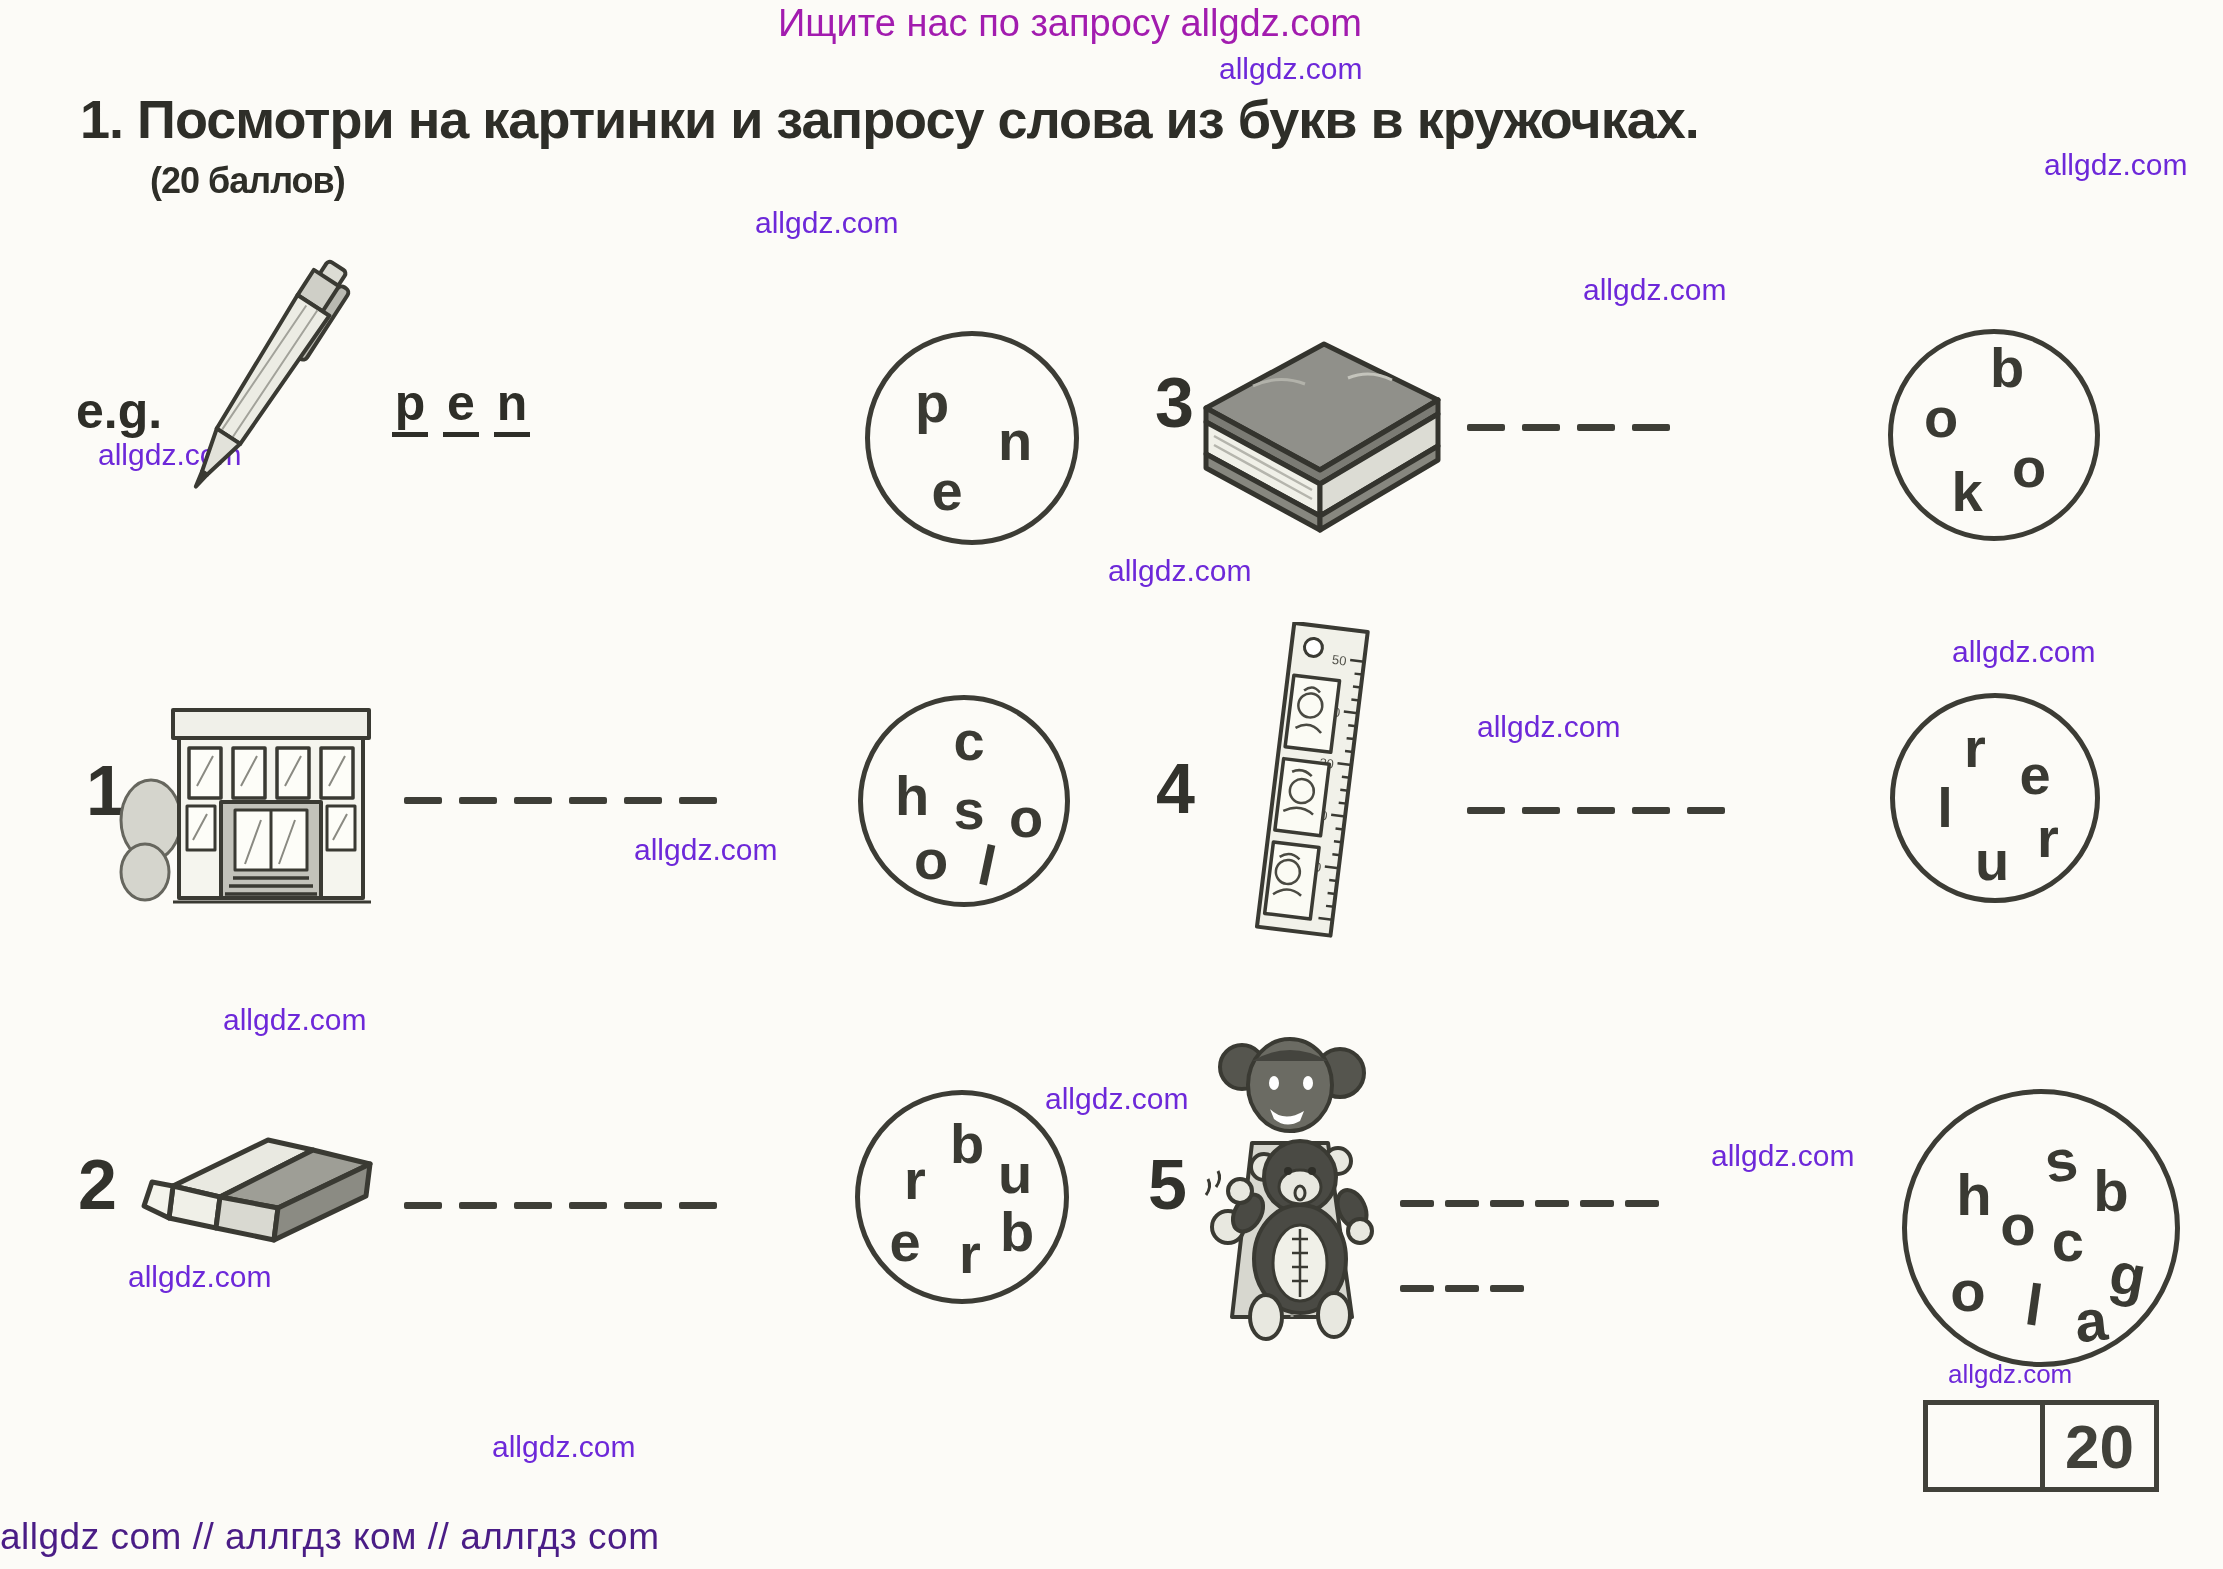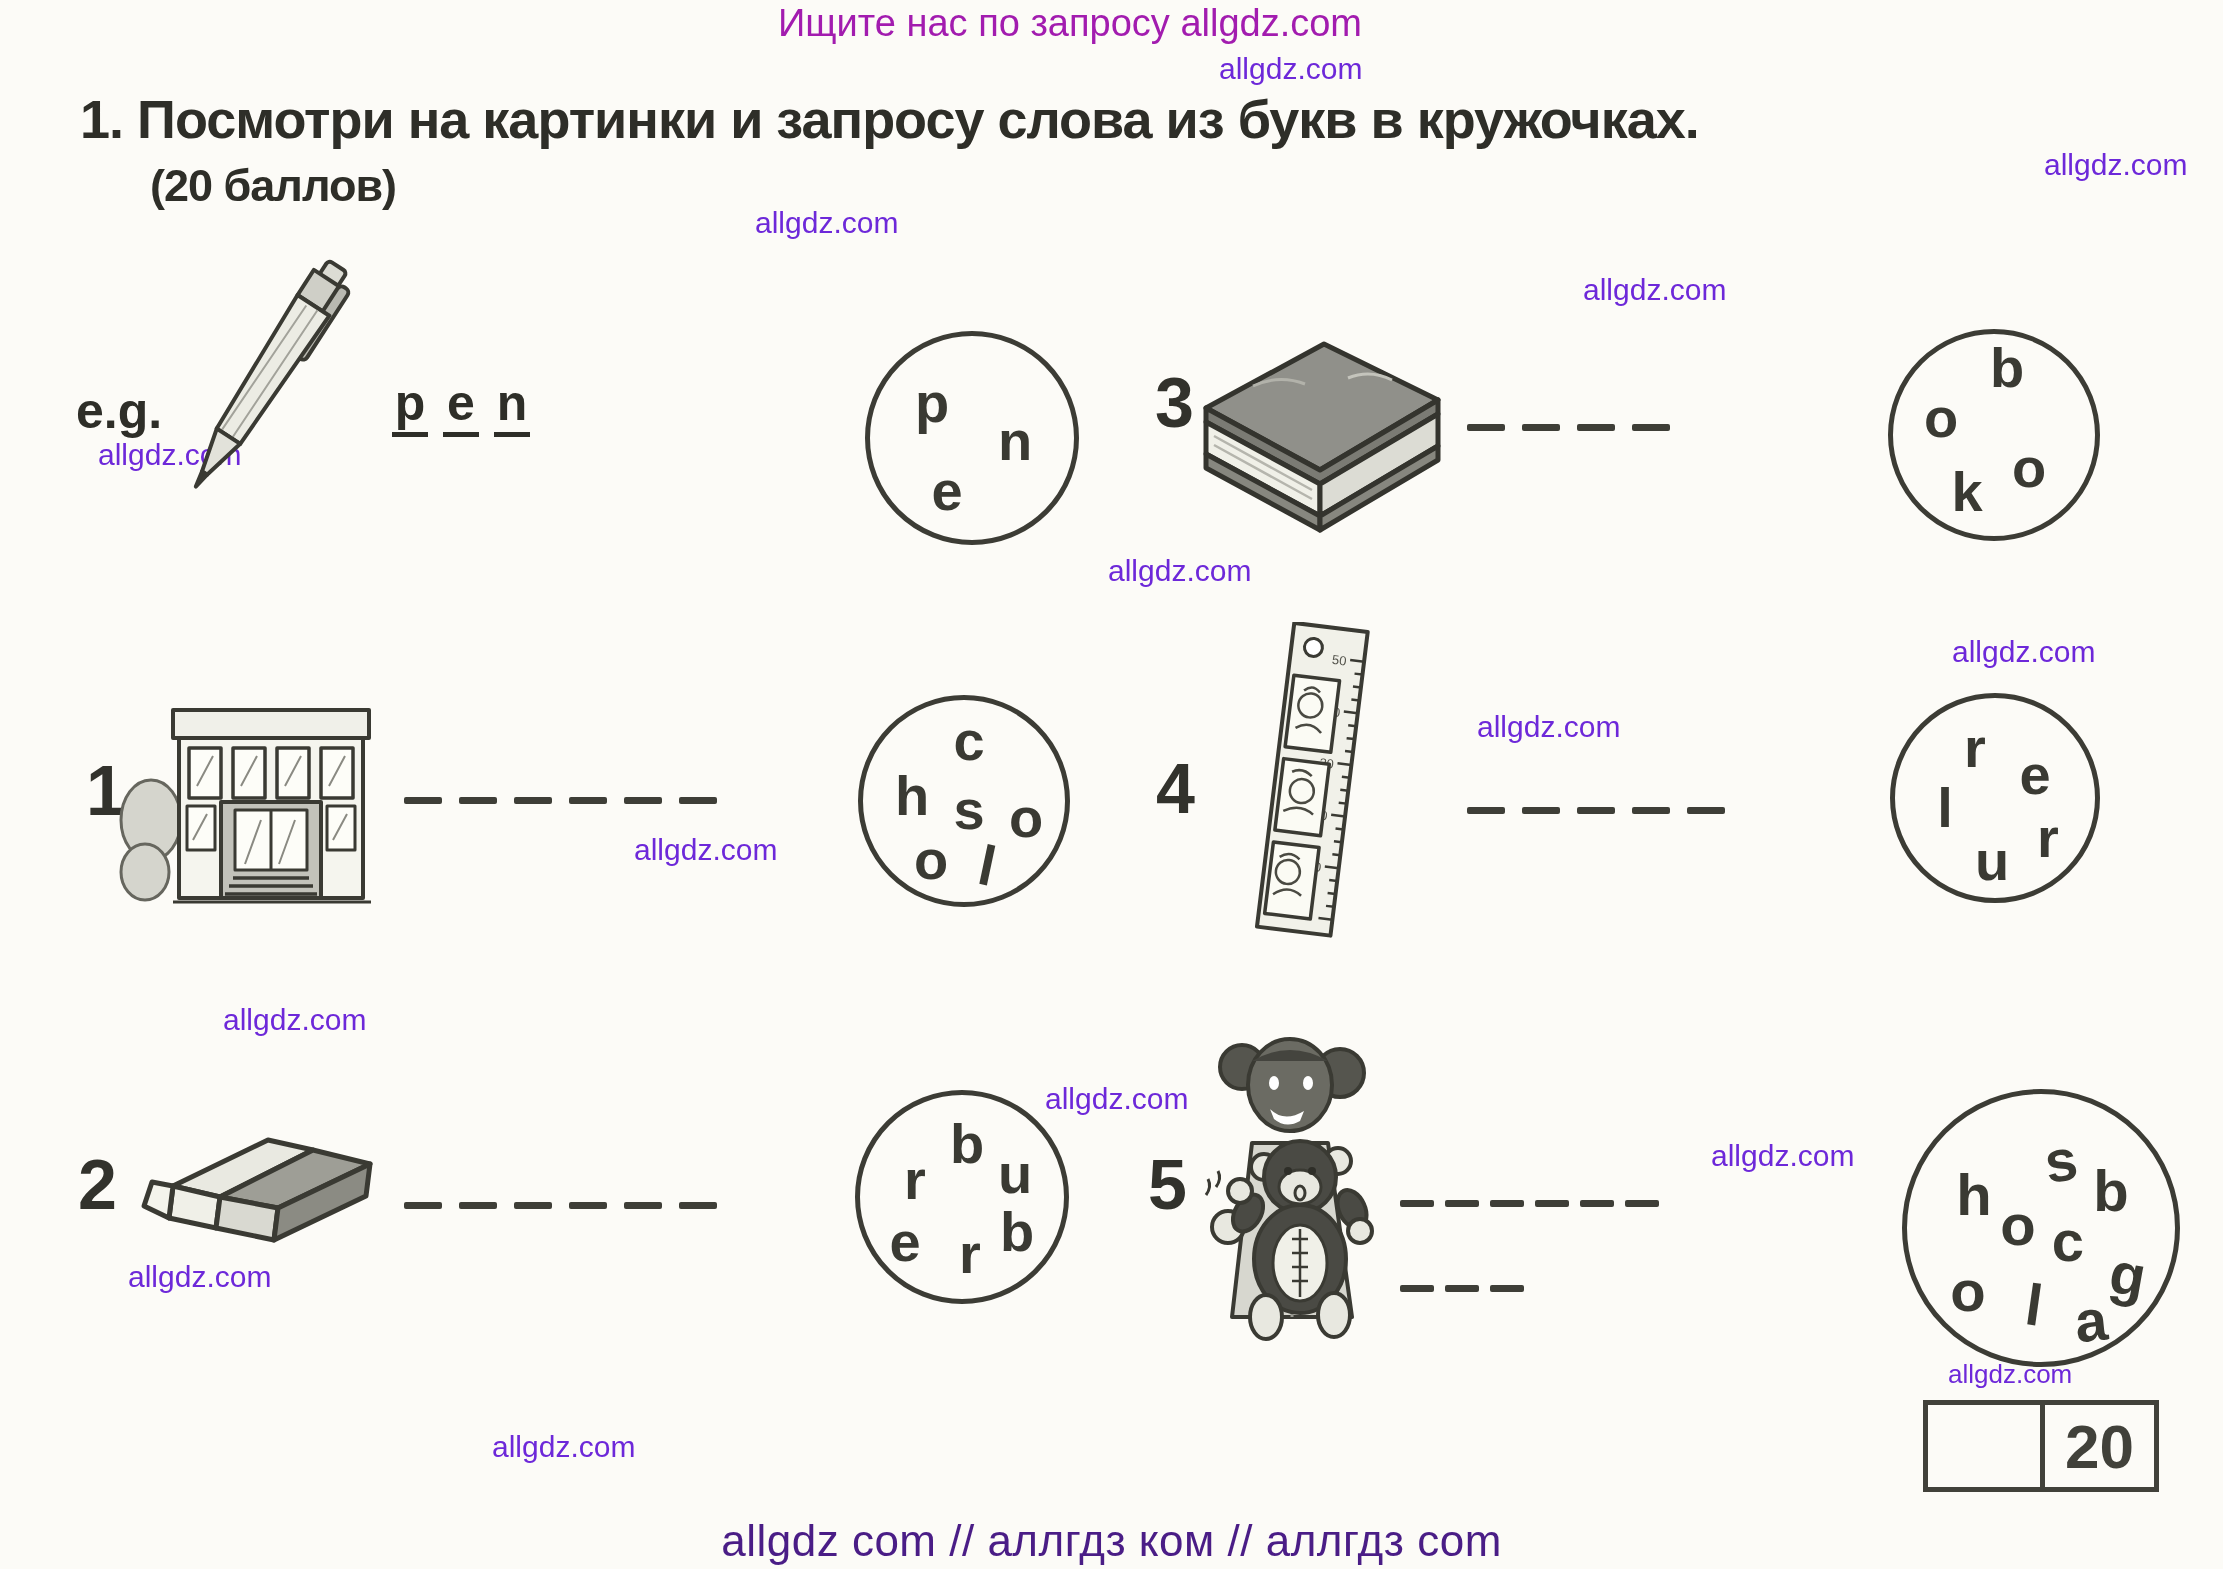--- a/index.html
+++ b/index.html
@@ -7,34 +7,34 @@
     width:2223px;height:1569px;position:relative;overflow:hidden;
     background:#fcfbf7;
     font-family:"Liberation Sans",sans-serif;
     color:#32322c;
   }
   .promo-top{
     position:absolute;left:778px;top:2px;
     font-size:38px;color:#a21caf;white-space:nowrap;
   }
   .promo-bottom{
-    position:absolute;left:0;right:0;top:1516px;text-align:center;
-    font-size:44px;color:#4a1d86;white-space:nowrap;letter-spacing:0.5px;
+    position:absolute;left:0;right:0;top:1516px;text-align:left;
+    font-size:37px;color:#4a1d86;white-space:nowrap;letter-spacing:0.5px;
   }
   .wm{
     position:absolute;font-size:30px;color:#6d28d9;white-space:nowrap;text-align:right;
   }
   .wm.small{font-size:26px;}
   .title{
     position:absolute;left:80px;top:88px;
     font-size:54px;font-weight:700;letter-spacing:-1px;color:#2e2e28;white-space:nowrap;
   }
   .points{
     position:absolute;left:150px;top:160px;
-    font-size:45px;font-weight:700;letter-spacing:-1px;color:#2e2e28;
+    font-size:36px;font-weight:700;letter-spacing:-1px;color:#2e2e28;
   }
   .eg-label{
     position:absolute;left:76px;top:382px;
     font-size:50px;font-weight:700;color:#2e2e28;
   }
   .example-answer{position:absolute;left:392px;top:376px;white-space:nowrap;}
   .ans-letter{
     display:inline-block;width:36px;margin-right:15px;text-align:center;
     font-size:50px;font-weight:700;line-height:1.1;color:#2e2e28;
     border-bottom:5px solid #2e2e28;padding-bottom:1px;

